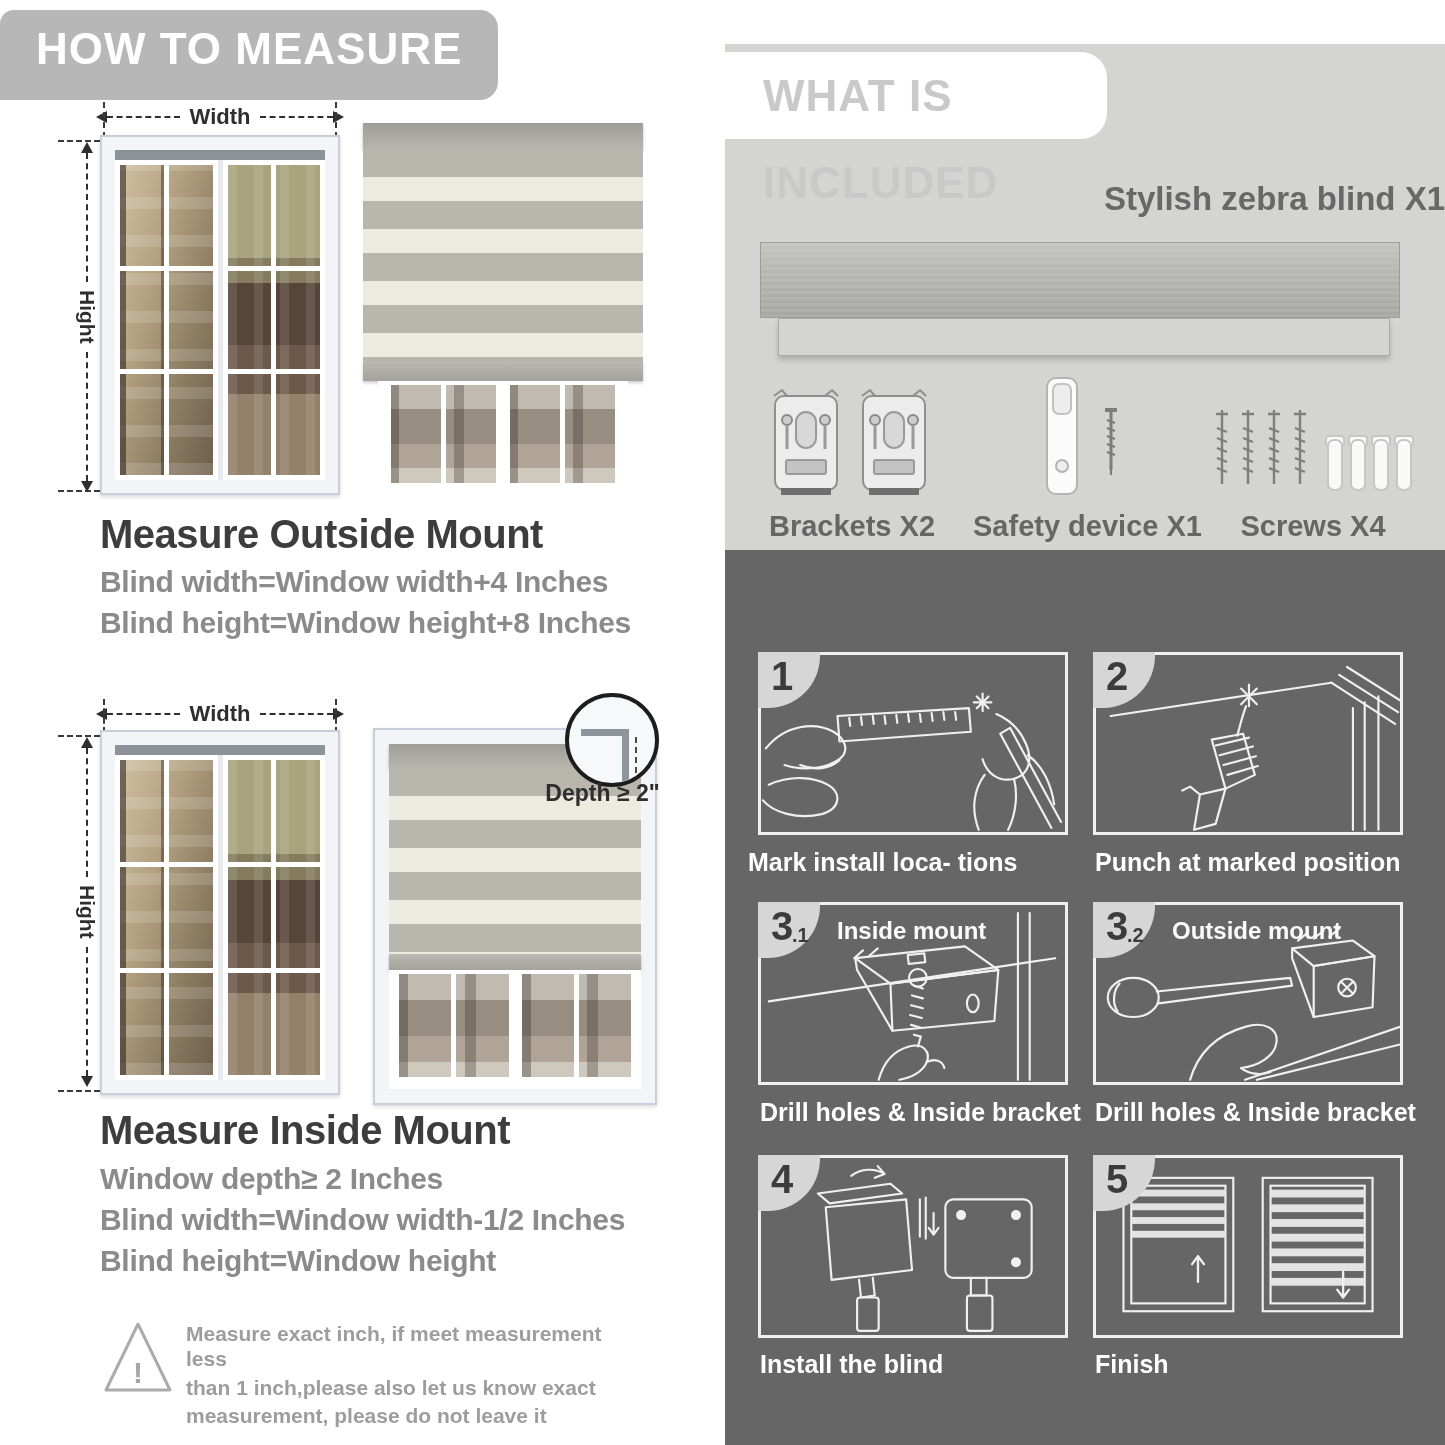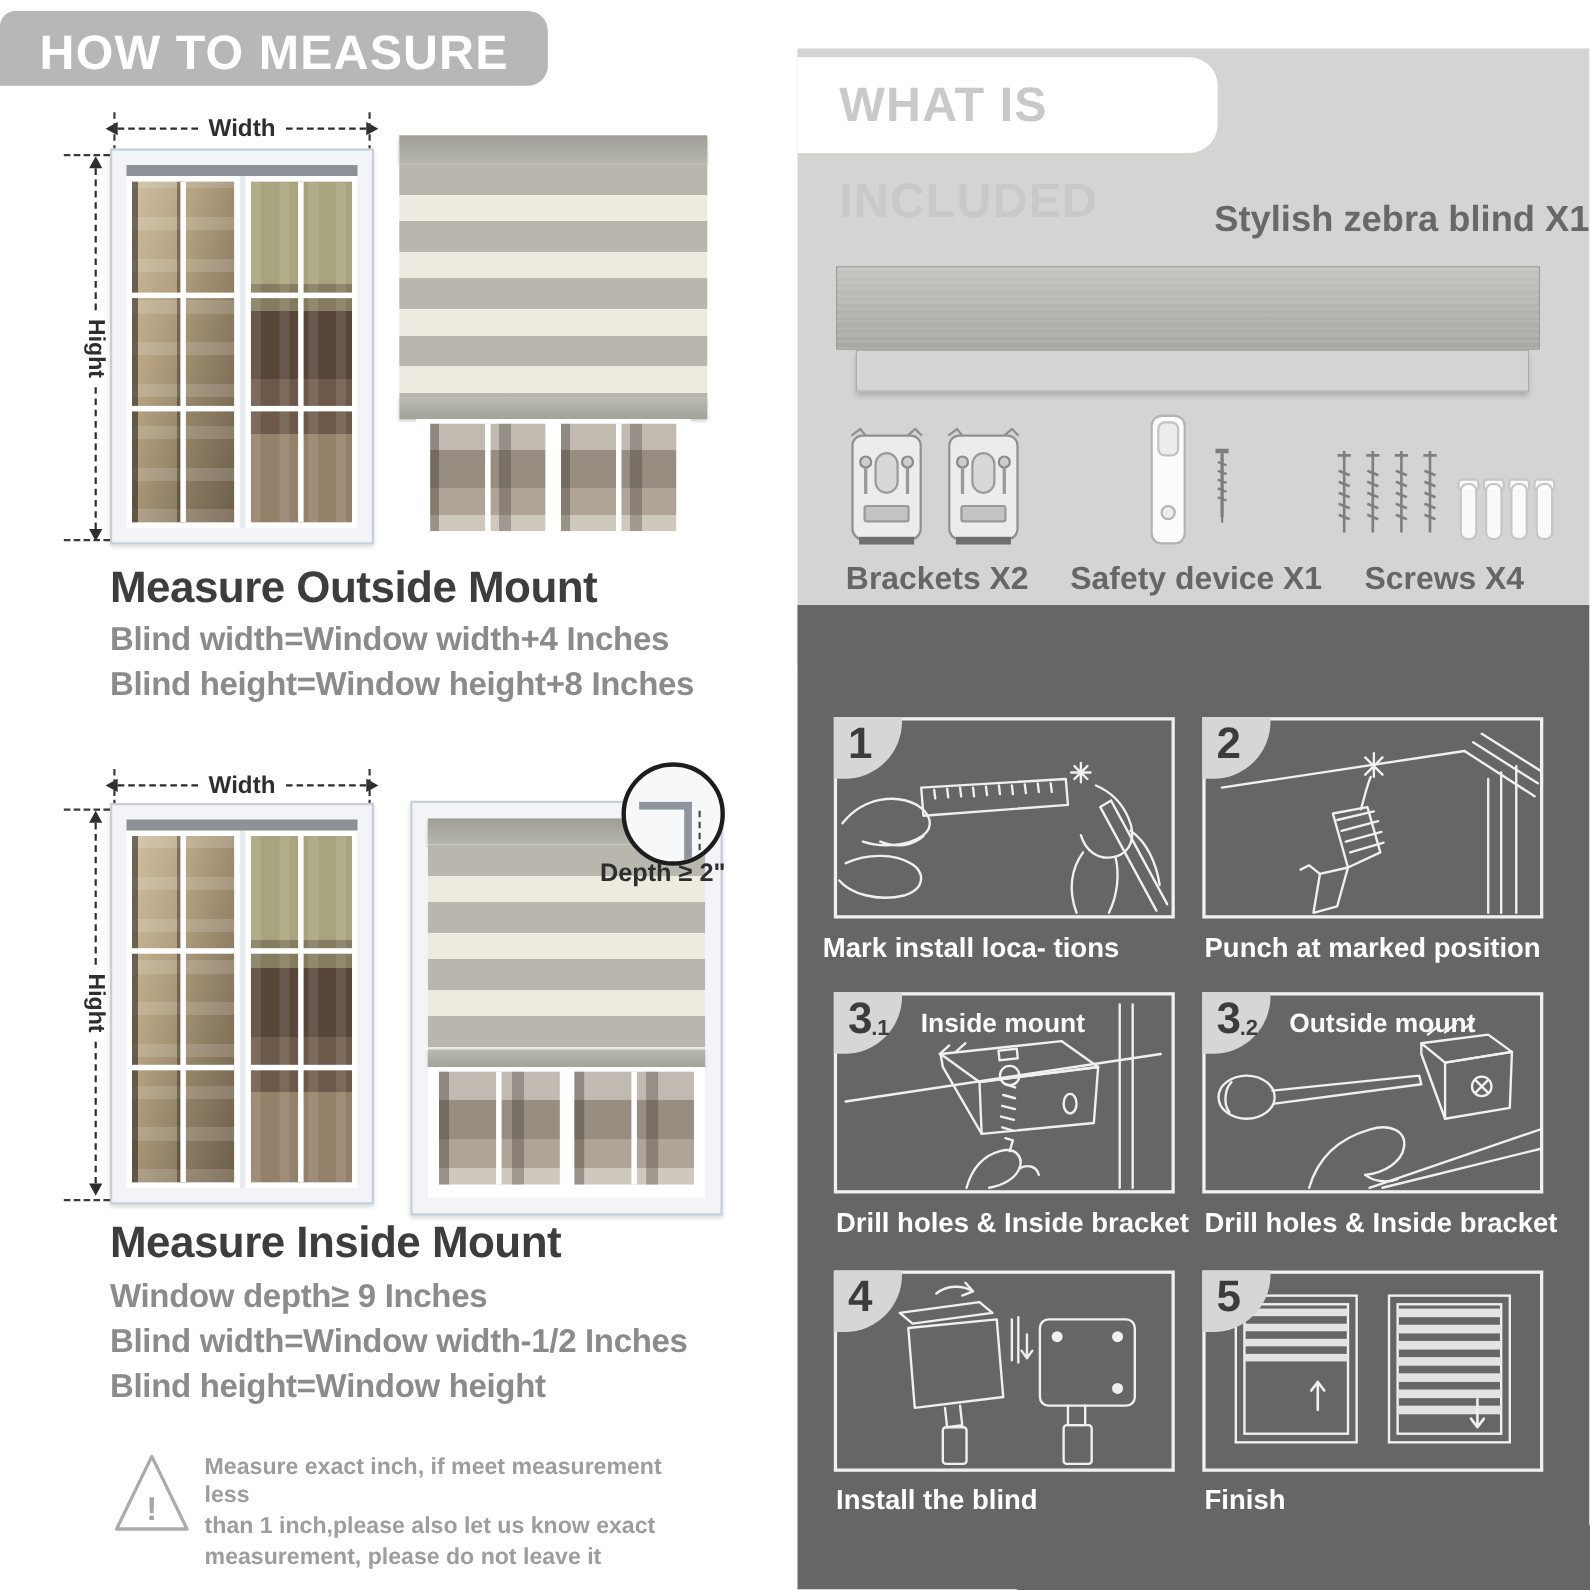--- a/index.html
+++ b/index.html
@@ -3,21 +3,21 @@
 <meta charset="utf-8">
 <style>
   * { box-sizing: border-box; margin: 0; padding: 0; }
   html, body { width: 1445px; height: 1445px; background: #ffffff; overflow: hidden;
                font-family: "Liberation Sans", sans-serif; }
   .canvas { position: relative; width: 1445px; height: 1445px; background: #fff; }
 
   
   .sec-left { position: absolute; left: 0; top: 0; width: 725px; height: 1445px; background: #fff; }
 
-  .hdr-left { position: absolute; left: 0; top: 10px; width: 498px; height: 68px;
+  .hdr-left { position: absolute; left: 0; top: 10px; width: 498px; height: 90px;
               background: #b7b7b7; border-radius: 14px 18px 18px 0; }
   .hdr-left span { display: block; line-height: 78px; padding-left: 36px; color: #fff;
                    font-size: 44px; font-weight: bold; letter-spacing: 1px; }
 
   
   .dimh { position: absolute; display: flex; align-items: center; height: 22px; }
   .dimh .ah-l { width: 0; height: 0; border-top: 6px solid transparent; border-bottom: 6px solid transparent; border-right: 11px solid #2e2e2e; }
   .dimh .ah-r { width: 0; height: 0; border-top: 6px solid transparent; border-bottom: 6px solid transparent; border-left: 11px solid #2e2e2e; }
   .dimh .dash { flex: 1; height: 0; border-top: 2px dashed #2e2e2e; }
   .dimh .lbl { padding: 0 10px; font-size: 22px; font-weight: bold; color: #2e2e2e; white-space: nowrap; }
@@ -243,21 +243,21 @@
       </div>
     </div>
 
     <div class="mag">
       <div class="corner"></div>
       <div class="dashline"></div>
     </div>
     <div class="depth-lbl">Depth ≥ 2"</div>
 
     <div class="m-title" style="top:1108px;">Measure Inside Mount</div>
-    <div class="m-line" style="top:1162px;">Window depth≥ 9 Inches</div>
+    <div class="m-line" style="top:1162px;">Window depth≥ 2 Inches</div>
     <div class="m-line" style="top:1203px;">Blind width=Window width-1/2 Inches</div>
     <div class="m-line" style="top:1244px;">Blind height=Window height</div>
 
     <div class="warn-tri">
       <svg width="76" height="84" viewBox="0 0 76 84">
         <path d="M38,8 L70,74 L6,74 Z" fill="none" stroke="#ababab" stroke-width="3" stroke-linejoin="round"></path>
       </svg>
       <span class="warn-glyph">!</span>
     </div>
     <div class="warn-text">

